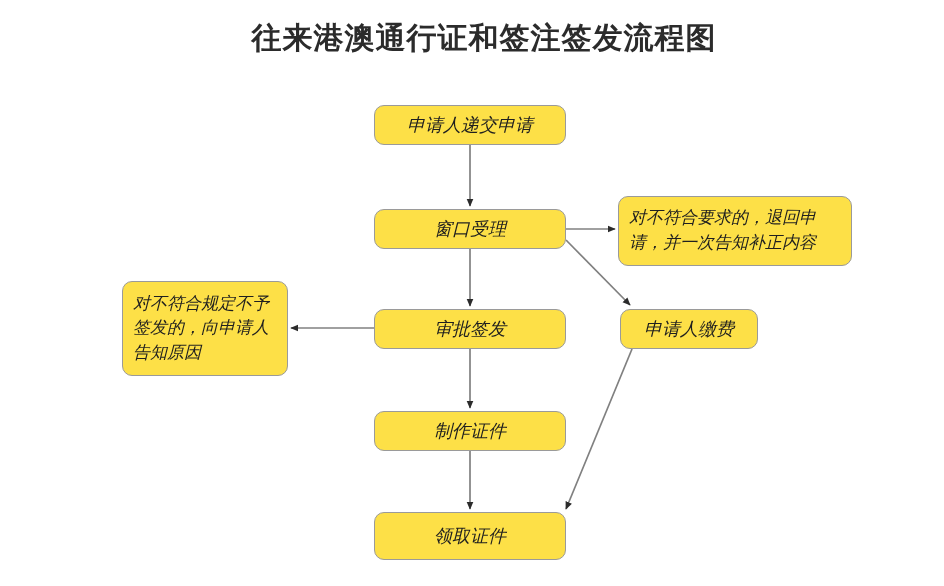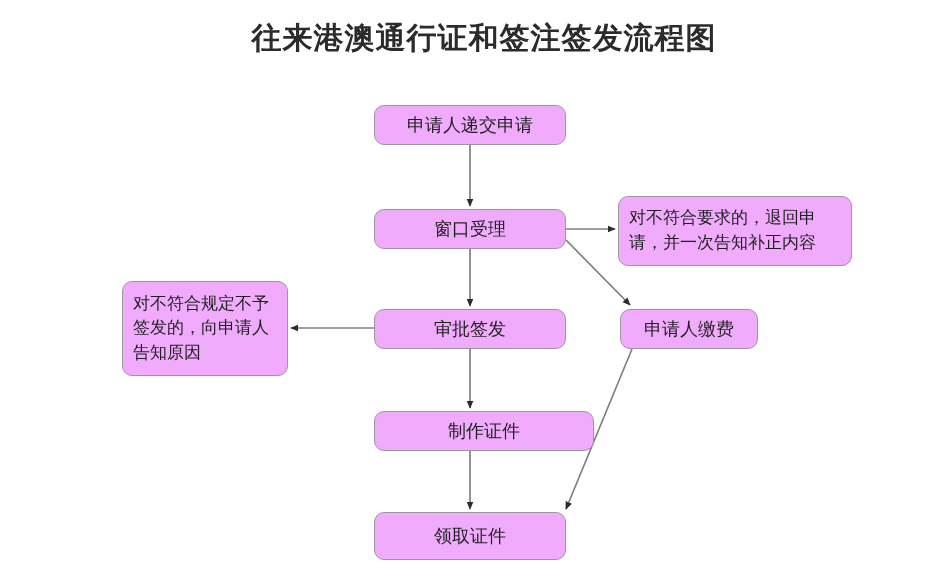--- a/index.html
+++ b/index.html
@@ -40,27 +40,28 @@
     top: 0;
     width: 944px;
     height: 586px;
     pointer-events: none;
   }
   .node {
     position: absolute;
     box-sizing: border-box;
     border: 1.6px solid #9a9a9a;
     border-radius: 10px;
-    background: #f0abfc;
+    background: #fde047;
     display: flex;
     align-items: center;
     justify-content: center;
     text-align: center;
     color: #1f1f1f;
     line-height: 1.45;
+    font-style: italic;
   }
   .node.single {
     font-size: 18px;
   }
   .node.multi {
     font-size: 17px;
     padding: 6px 10px;
     justify-content: center;
   }
   .node-label {
@@ -114,21 +115,21 @@
   </div>
 
   <div class="node single" style="left:374px; top:309px; width:192px; height:40px;">
     <span class="node-label">审批签发</span>
   </div>
 
   <div class="node single" style="left:620px; top:309px; width:138px; height:40px;align-items:center;">
     <span class="node-label">申请人缴费</span>
   </div>
 
-  <div class="node single" style="left:374px; top:411px; width:220px; height:40px;">
+  <div class="node single" style="left:374px; top:411px; width:192px; height:40px;">
     <span class="node-label">制作证件</span>
   </div>
 
   <div class="node single" style="left:374px; top:512px; width:192px; height:48px;">
     <span class="node-label">领取证件</span>
   </div>
 
 </div>
 
 </body></html>

